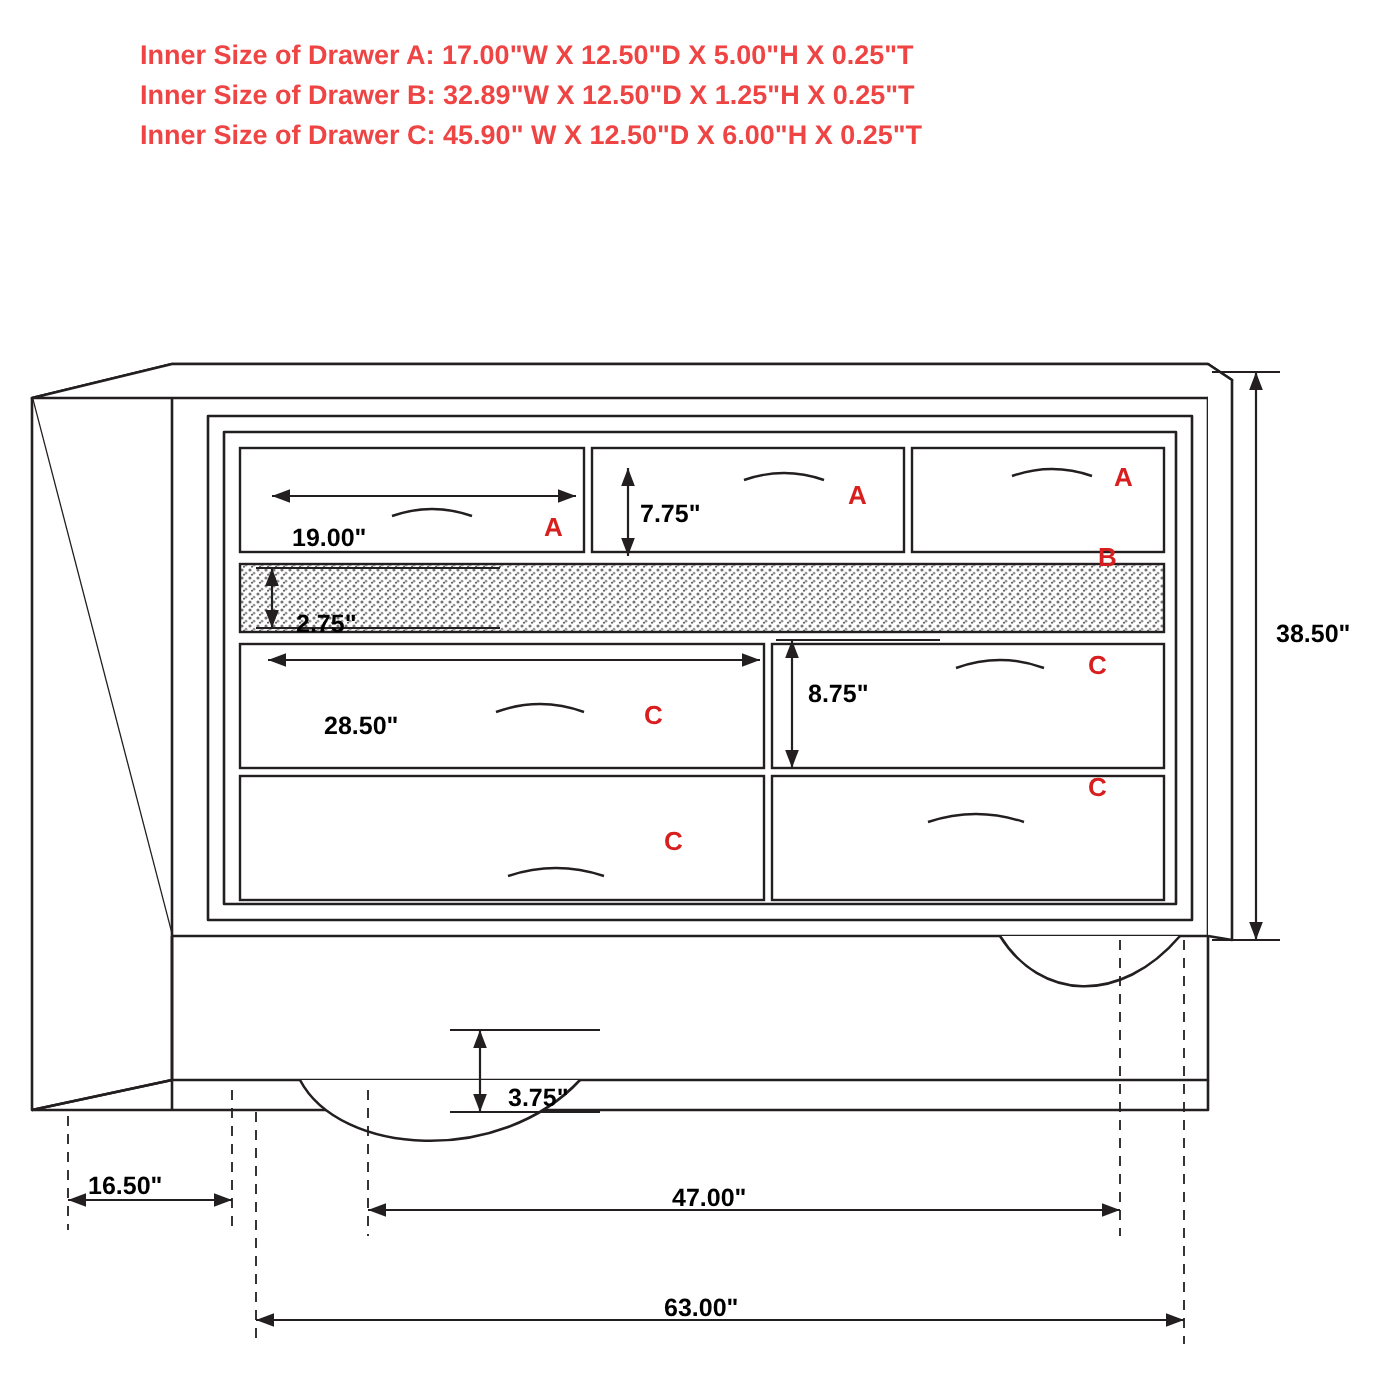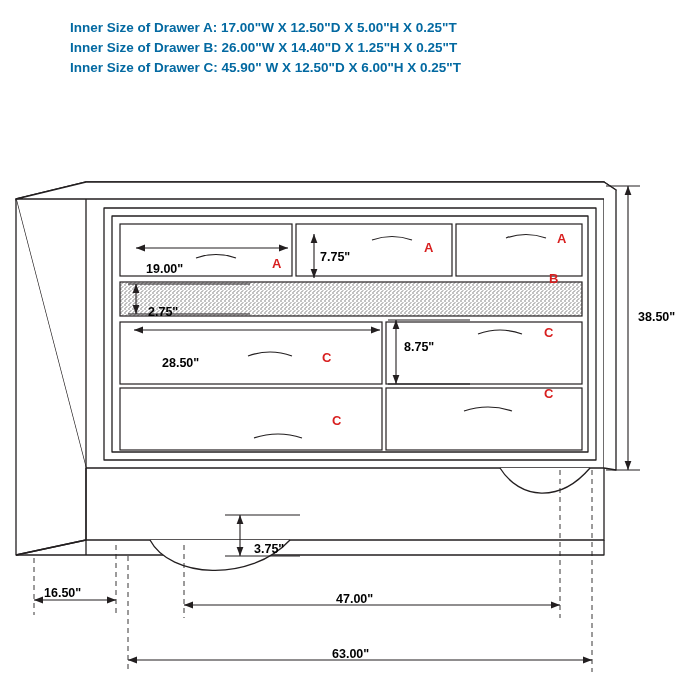--- a/index.html
+++ b/index.html
@@ -18,21 +18,21 @@
   
   #spec-block {
     position: absolute;
     left: 70px;
     top: 18px;
     width: 600px;
   }
   .spec-line {
     font-size: 13.5px;
     font-weight: bold;
-    color: #0369a1;
+    color: #ef4444;
     line-height: 20px;
     white-space: nowrap;
   }
   
   #drawing {
     position: absolute;
     left: 0;
     top: 0;
     width: 700px;
     height: 700px;
@@ -52,21 +52,21 @@
     white-space: nowrap;
   }
 </style>
 </head>
 <body>
 
 <div id="page">
 
   <div id="spec-block">
     <div class="spec-line">Inner Size of Drawer A: 17.00"W X 12.50"D X 5.00"H X 0.25"T</div>
-    <div class="spec-line">Inner Size of Drawer B: 26.00"W X 14.40"D X 1.25"H X 0.25"T</div>
+    <div class="spec-line">Inner Size of Drawer B: 32.89"W X 12.50"D X 1.25"H X 0.25"T</div>
     <div class="spec-line">Inner Size of Drawer C: 45.90" W X 12.50"D X 6.00"H X 0.25"T</div>
   </div>
 
   <svg id="drawing" viewBox="0 0 700 700">
     <defs>
       <pattern id="glitterPat" width="4" height="4" patternUnits="userSpaceOnUse">
         <rect width="4" height="4" fill="#ffffff"></rect>
         <circle cx="1" cy="1" r="0.8" fill="#777777"></circle>
         <circle cx="3" cy="2.6" r="0.7" fill="#9a9a9a"></circle>
         <circle cx="2" cy="3.4" r="0.5" fill="#555555"></circle>

